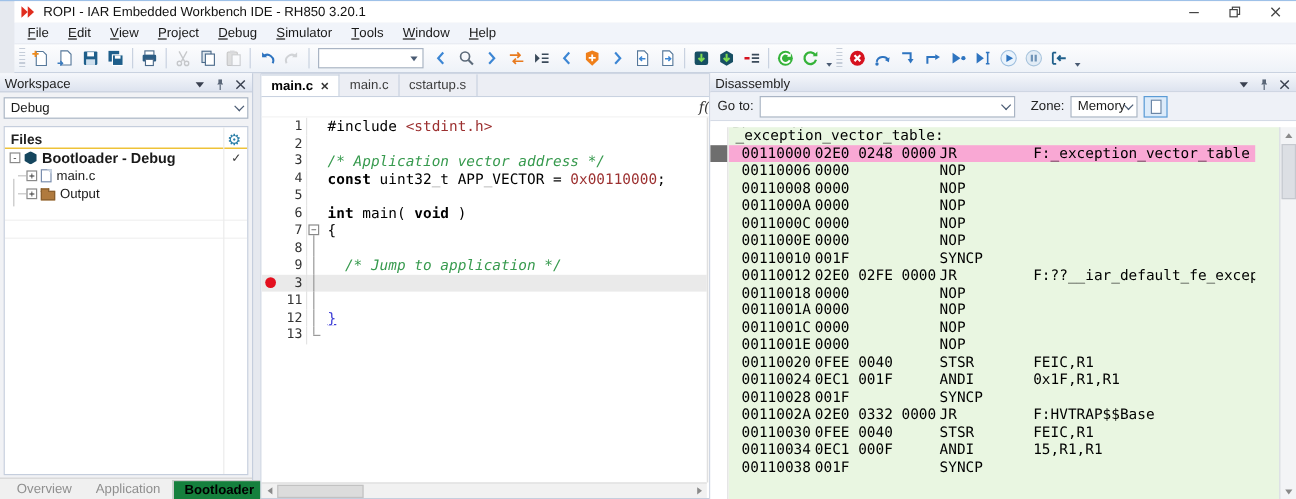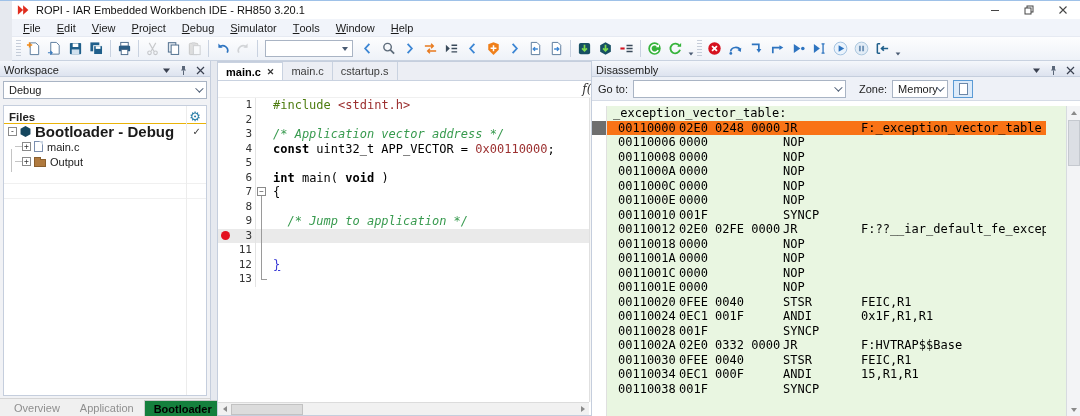--- a/index.html
+++ b/index.html
@@ -54,21 +54,21 @@
   
   .wcombo-row { padding:4px 3px 3px 3px; }
   .filesbox { position:absolute; top:44px; left:3px; right:3px; bottom:20px; background:#fff; border:1px solid #c5cedd; overflow:hidden; }
   .fhead { height:18px; display:flex; align-items:flex-end; padding:0 5px; border-bottom:1px solid #eab308; }
   .fhead .fl { font-weight:bold; font-size:11.5px; color:#222; }
   .fhead .gear { margin-left:auto; color:#2b7fa8; font-size:13px; line-height:13px; }
   .ccol-sep { position:absolute; top:0; bottom:0; right:19px; border-left:1px solid #ececec; }
   .trow { height:15px; display:flex; align-items:center; position:relative; }
   .trow .exp { width:9px; height:9px; border:1px solid #8a8a8a; background:#fff; font-size:8px; line-height:7px; text-align:center; color:#333; flex:none; margin-right:3px; font-family:"DejaVu Sans Mono",monospace; }
   .trow .tlabel { white-space:nowrap; }
-  .trow.root .tlabel { font-weight:bold; font-size:15px; }
+  .trow.root .tlabel { font-weight:bold; font-size:12px; }
   .trow .check { position:absolute; right:5px; color:#3a3a3a; font-size:10px; }
   .tline { width:7px; border-top:1px solid #c4c4c4; flex:none; }
   .vconn { position:absolute; left:7px; border-left:1px solid #c4c4c4; }
   .ic-project { width:11px; height:11px; background:#15465e; clip-path:polygon(50% 0,95% 25%,95% 75%,50% 100%,5% 75%,5% 25%); margin-right:4px; flex:none; }
   .ic-file { width:9px; height:11px; background:#fff; border:1px solid #7a8eae; margin-right:4px; flex:none; position:relative; }
   .ic-file::before { content:""; position:absolute; right:-1px; top:-1px; border:2.5px solid; border-color:#c9d4e2 transparent transparent #c9d4e2; transform:rotate(90deg); }
   .ic-folder { width:12px; height:8px; background:#b07a3e; border:1px solid #8a5f2e; margin-right:4px; flex:none; position:relative; margin-top:2px; }
   .ic-folder::before { content:""; position:absolute; left:-1px; top:-3px; width:5px; height:2px; background:#b07a3e; border:1px solid #8a5f2e; border-bottom:none; }
   .fillrow { height:15px; border-bottom:1px solid #f0f0f0; }
   .wtabs { position:absolute; left:0; right:0; bottom:0; height:18px; background:#f0f0f0; border-top:1px solid #d5d5d5; display:flex; align-items:flex-end; padding-left:4px; }
@@ -87,21 +87,21 @@
   .cline { height:14.5px; display:flex; align-items:stretch; }
   .cline.rowbg { background:#eaeaea; }
   .bpcol { width:14px; flex:none; display:flex; align-items:center; justify-content:center; }
   .bpdot { width:9px; height:9px; border-radius:50%; background:#e3101f; }
   .numcol { width:24px; flex:none; text-align:right; font-family:"DejaVu Sans Mono",monospace; font-size:11px; color:#333; line-height:14.5px; padding-right:3px; border-right:1px solid #e4e4e4; }
   .foldcol { width:12px; flex:none; position:relative; }
   .foldcol .vl { position:absolute; left:5px; border-left:1px solid #9a9a9a; }
   .foldcol .fbox { position:absolute; left:1px; top:2px; width:9px; height:9px; border:1px solid #8a8a8a; background:#fff; font-size:8px; line-height:7px; text-align:center; color:#333; }
   .foldcol .hl2 { position:absolute; left:5px; top:7px; width:6px; border-top:1px solid #9a9a9a; }
   .codetxt { flex:1; font-family:"DejaVu Sans Mono",monospace; font-size:12px; line-height:14.5px; white-space:pre; padding-left:5px; overflow:hidden; }
-  .seg-pp { color:#4d7c0f; }
+  .seg-pp { color:#000000; }
   .seg-str { color:#9c3030; }
   .seg-num { color:#9c3030; }
   .seg-com { color:#379a4e; font-style:italic; }
   .seg-kw { color:#000; font-weight:bold; }
   .seg-pl { color:#000; }
   .seg-brace { color:#3b3bd6; text-decoration:underline; }
   .evscroll { position:absolute; top:36px; bottom:13px; right:0; width:13px; background:#f6f6f6; border-left:1px solid #e0e0e0; }
   .ehscroll { position:absolute; left:0; right:13px; bottom:0; height:13px; background:#f1f1f1; border-top:1px solid #dcdcdc; display:flex; align-items:center; }
   .sbtn { width:13px; height:13px; flex:none; display:flex; align-items:center; justify-content:center; }
   .tri-l { width:0;height:0;border-top:3.5px solid transparent;border-bottom:3.5px solid transparent;border-right:4.5px solid #8a8a8a; }
@@ -117,21 +117,21 @@
   .goto-combo { width:213px; }
   .zone-combo { width:56px; }
   .docbtn { width:20px; height:18px; border:1px solid #5b9bd5; background:#dcebfa; display:flex; align-items:center; justify-content:center; }
   .docbtn .pg { width:9px; height:12px; background:#fff; border:1px solid #6b87a8; position:relative; }
   .dhead { height:20px; background:#fff; display:flex; align-items:center; padding-left:18px; font-size:11.5px; color:#222; border-bottom:1px solid #f0f0f0; }
   .dbody { position:absolute; top:45px; left:0; right:0; bottom:0; display:flex; }
   .dgutter { width:15px; flex:none; background:#fff; border-right:1px solid #e0e0e0; position:relative; }
   .dmark { position:absolute; left:0; right:0; top:14.5px; height:14.5px; background:#6e6e6e; }
   .drows { flex:1; background:#e9f6e1; overflow:hidden; padding-right:14px; }
   .drow { height:14.5px; line-height:14.5px; font-family:"DejaVu Sans Mono",monospace; font-size:12px; color:#000; display:flex; white-space:pre; overflow:hidden; margin-right:6px; }
-  .drow.current { background:#f97316; }
+  .drow.current { background:#f9a8d4; }
   .drow .da { width:72px; flex:none; padding-left:11px; }
   .drow .db { width:104px; flex:none; }
   .drow .dm { width:78px; flex:none; }
   .drow .do { flex:1; }
   .drow.labelrow { padding-left:6px; }
   .dvscroll { width:14px; flex:none; background:#f3f4f6; border-left:1px solid #d7dbe0; display:flex; flex-direction:column; align-items:center; }
   .dvscroll .sbtn { width:14px; }
   .vthumb { width:12px; height:46px; background:#dcdfe4; border:1px solid #c5c9cf; margin-top:1px; }
   .dvscroll .dn { margin-top:auto; }
 </style>

